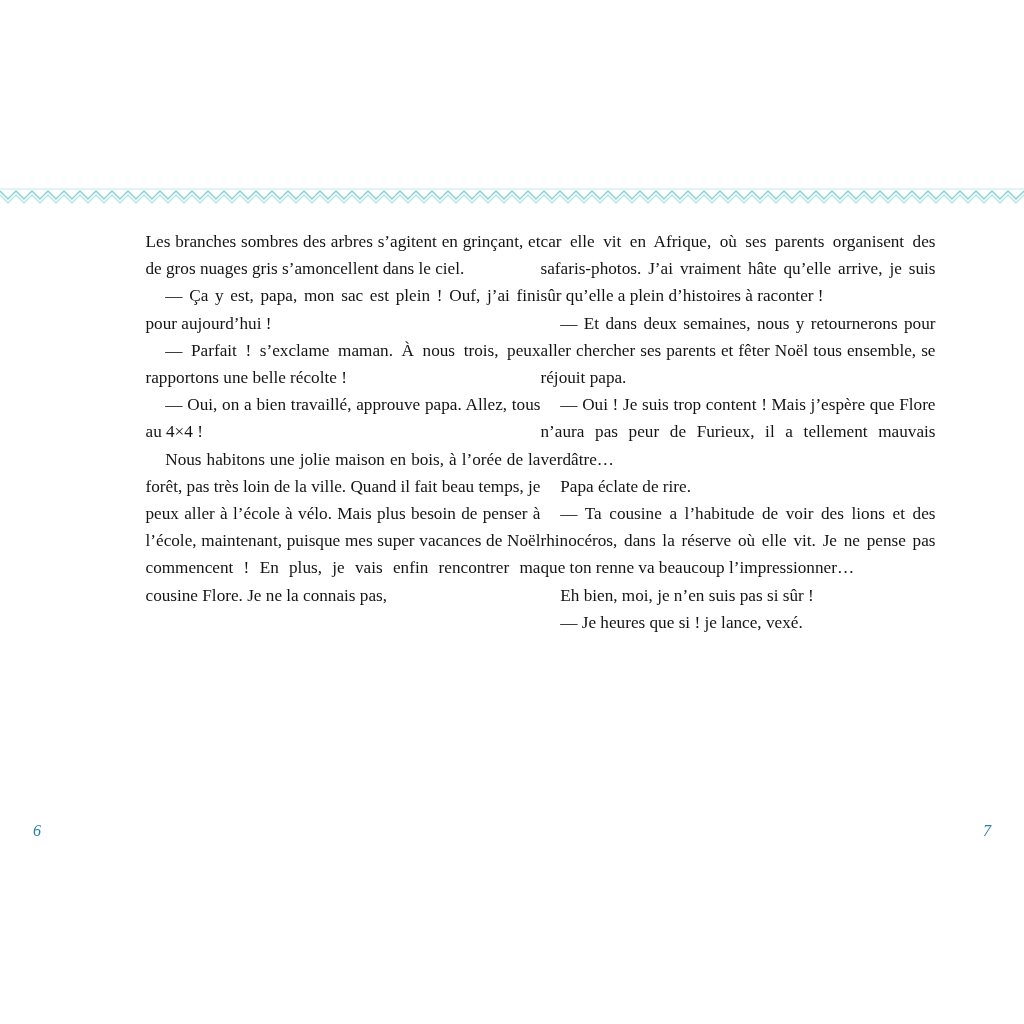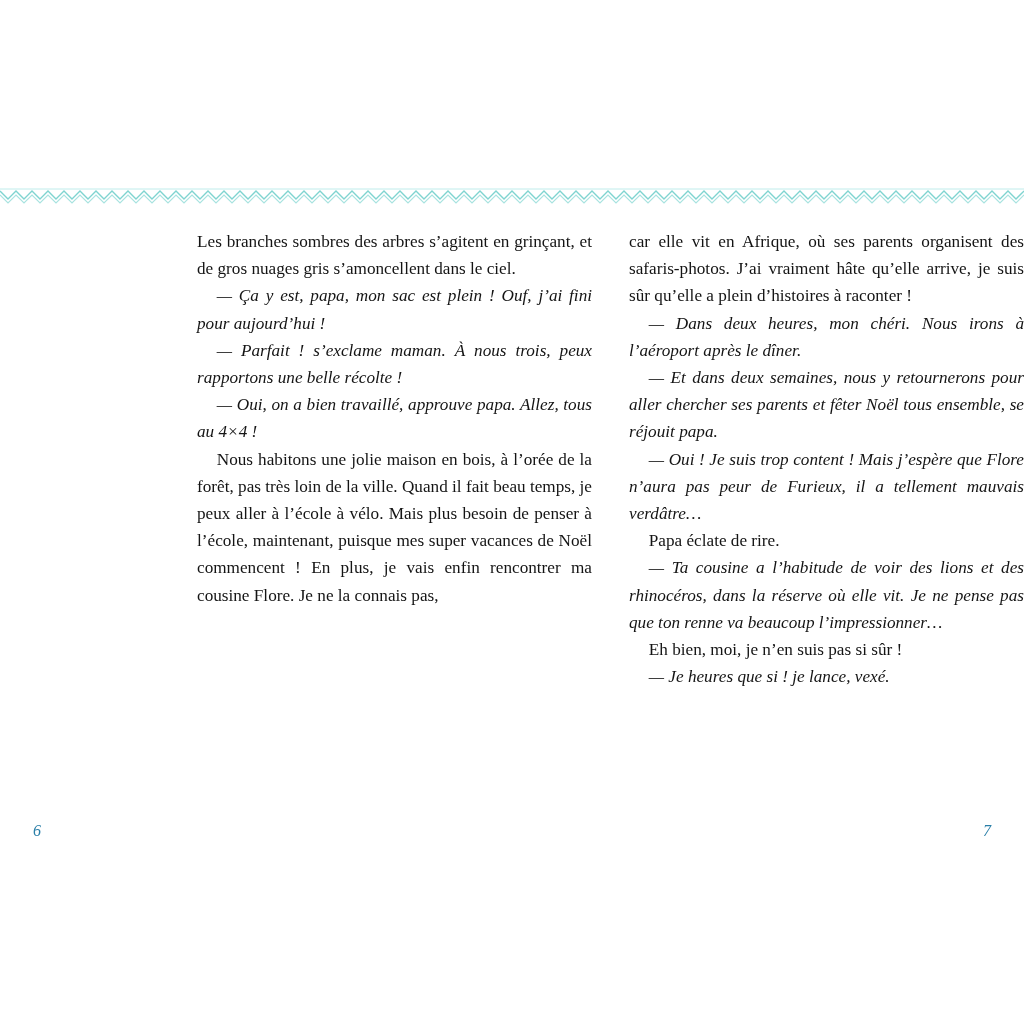--- a/index.html
+++ b/index.html
@@ -37,22 +37,21 @@
   .zigzag-band svg {
     display: block;
   }
 
   .columns {
     position: absolute;
     left: 0;
     top: 228px;
     width: 1024px;
     display: flex;
-    justify-content: flex-end;
-    gap: 37px;
+    justify-content: center;
   }
 
   .column {
     width: 395px;
     font-size: 17.2px;
     line-height: 27.2px;
     text-align: justify;
     text-justify: inter-word;
     color: #141414;
   }
@@ -64,21 +63,20 @@
 
   .para {
     margin: 0;
     text-indent: 1.15em;
   }
   .para.noindent {
     text-indent: 0;
   }
   .para.dialogue {
     text-indent: 1.15em;
-    font-style: italic;
   }
   .para:last-child {
     
   }
 
   .folio {
     position: absolute;
     font-family: "Liberation Serif", serif;
     font-style: italic;
     font-size: 16px;
@@ -111,21 +109,20 @@
     <div class="column left">
       <p class="para noindent">Les branches sombres des arbres s’agitent en grinçant, et de gros nuages gris s’amoncellent dans le ciel.</p>
       <p class="para dialogue">— Ça y est, papa, mon sac est plein ! Ouf, j’ai fini pour aujourd’hui !</p>
       <p class="para dialogue">— Parfait ! s’exclame maman. À nous trois, peux rapportons une belle récolte !</p>
       <p class="para dialogue">— Oui, on a bien travaillé, approuve papa. Allez, tous au 4×4 !</p>
       <p class="para">Nous habitons une jolie maison en bois, à l’orée de la forêt, pas très loin de la ville. Quand il fait beau temps, je peux aller à l’école à vélo. Mais plus besoin de penser à l’école, maintenant, puisque mes super vacances de Noël commencent ! En plus, je vais enfin rencontrer ma cousine Flore. Je ne la connais pas,</p>
     </div>
 
     <div class="column right">
       <p class="para noindent">car elle vit en Afrique, où ses parents organisent des safaris-photos. J’ai vraiment hâte qu’elle arrive, je suis sûr qu’elle a plein d’histoires à raconter !</p>
-      <p class="para dialogue">— Dans deux heures, mon chéri. Nous irons à l’aéroport après le dîner.</p>
       <p class="para dialogue">— Et dans deux semaines, nous y retournerons pour aller chercher ses parents et fêter Noël tous ensemble, se réjouit papa.</p>
       <p class="para dialogue">— Oui ! Je suis trop content ! Mais j’espère que Flore n’aura pas peur de Furieux, il a tellement mauvais verdâtre…</p>
       <p class="para">Papa éclate de rire.</p>
       <p class="para dialogue">— Ta cousine a l’habitude de voir des lions et des rhinocéros, dans la réserve où elle vit. Je ne pense pas que ton renne va beaucoup l’impressionner…</p>
       <p class="para">Eh bien, moi, je n’en suis pas si sûr !</p>
       <p class="para dialogue">— Je heures que si ! je lance, vexé.</p>
     </div>
 
   </div>
 

